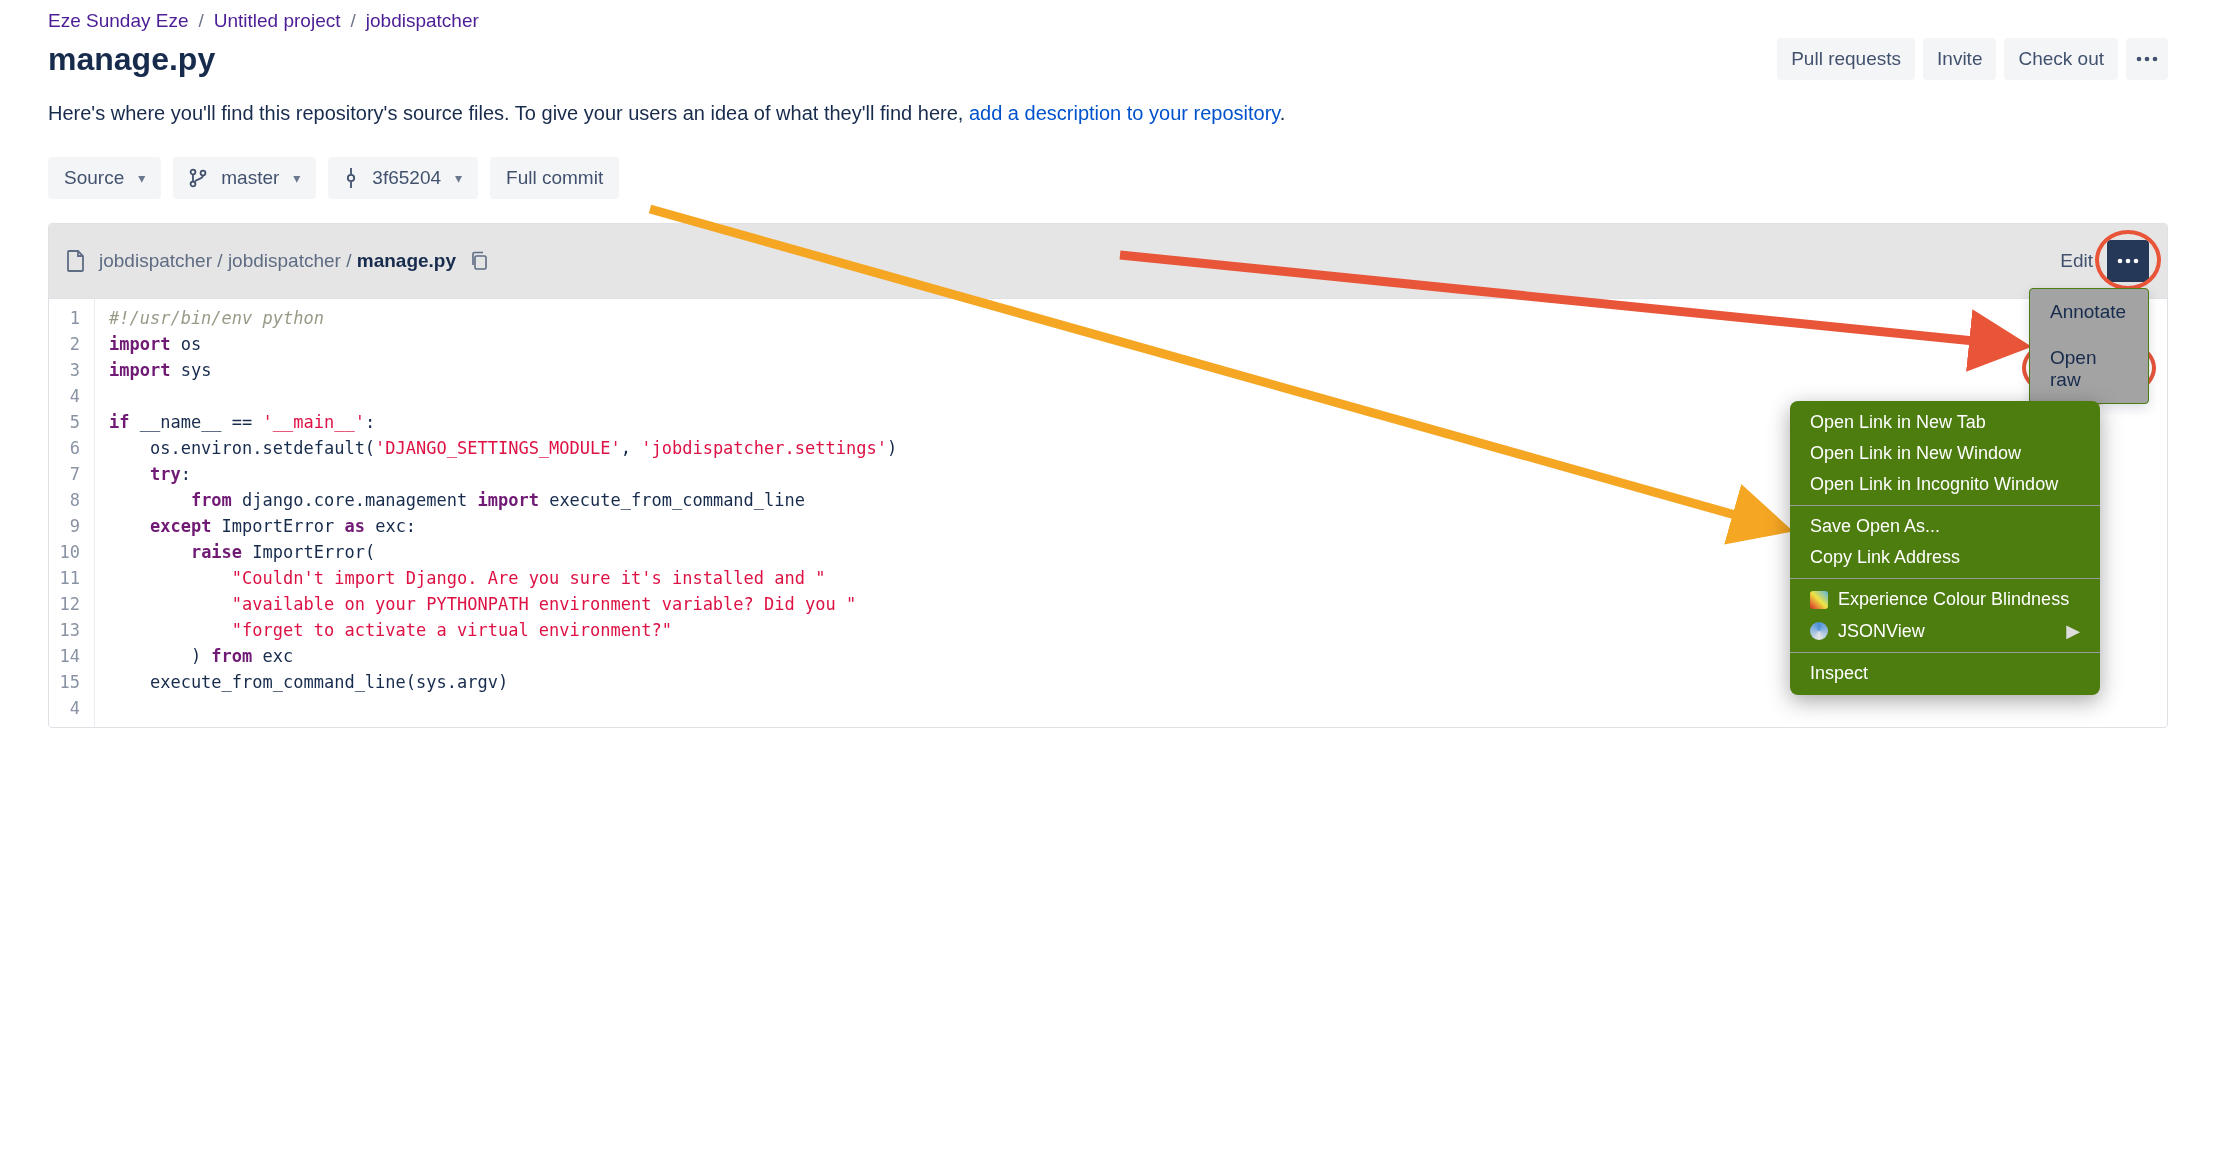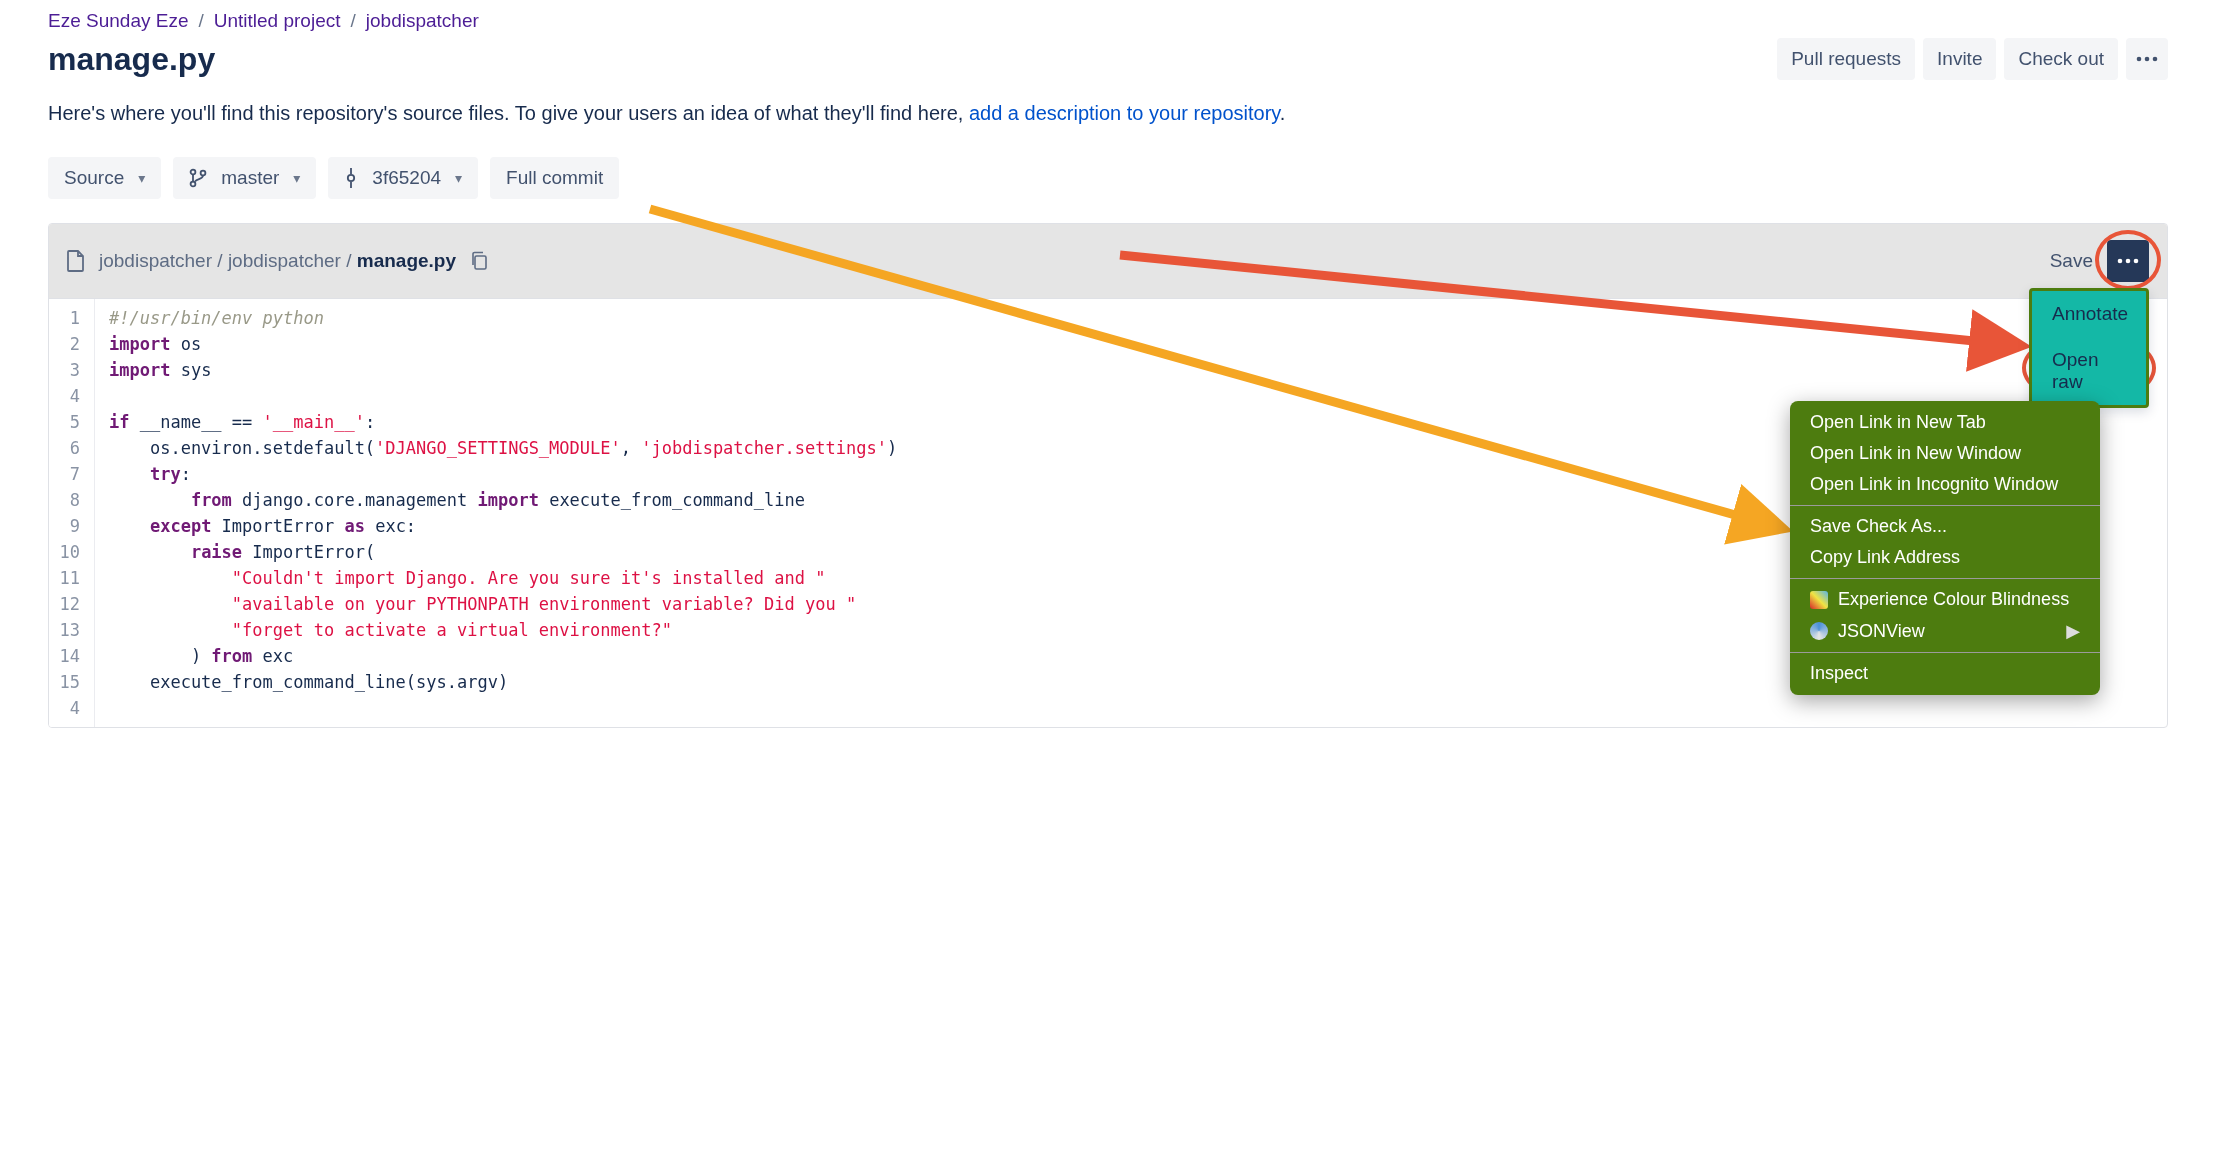--- a/index.html
+++ b/index.html
@@ -126,22 +126,22 @@
   white-space: pre;
   overflow-x: auto;
 }
 .tok-comment { color: #999988; font-style: italic; }
 .tok-imp { color: #701a75; font-weight: bold; }
 .tok-str { color: #DD1144; }
 
 
 .dropdown {
   position: absolute;
-  background: #14b8a6;
-  border: 3px solid #4d7c0f;
+  background: #a3a3a3;
+  border: 1px solid #4d7c0f;
   border-radius: 4px;
   box-shadow: 0 4px 12px rgba(9,30,66,0.15);
   z-index: 5;
 }
 .dropdown-item {
   padding: 12px 20px;
   font-size: 19px;
   color: #172B4D;
   cursor: pointer;
 }
@@ -255,21 +255,21 @@
         <span>jobdispatcher</span>
         <span> / </span>
         <span class="active">manage.py</span>
       </span>
       <svg class="icon-svg" width="18" height="20" viewBox="0 0 18 20" fill="none" stroke="#5E6C84" stroke-width="1.6" style="cursor:pointer">
           <rect x="5" y="5" width="11" height="13" rx="1.5"></rect>
           <path d="M3 14V3a1.5 1.5 0 0 1 1.5-1.5H13"></path>
         </svg>
     </div>
     <div class="file-header-right">
-      <span class="edit-link">Save</span>
+      <span class="edit-link">Edit</span>
       <button class="btn-icon active">
         <svg class="icon-svg" width="22" height="6" viewBox="0 0 22 6">
             <circle cx="3" cy="3" r="2.3" fill="#fff"></circle>
             <circle cx="11" cy="3" r="2.3" fill="#fff"></circle>
             <circle cx="19" cy="3" r="2.3" fill="#fff"></circle>
           </svg>
       </button>
     </div>
   </div>
 
@@ -306,21 +306,21 @@
       <span class="lbl">Open Link in New Tab</span>
     </div>
   <div class="ctx-item">
       <span class="lbl">Open Link in New Window</span>
     </div>
   <div class="ctx-item">
       <span class="lbl">Open Link in Incognito Window</span>
     </div>
   <div class="ctx-sep"></div>
   <div class="ctx-item">
-      <span class="lbl">Save Check As...</span>
+      <span class="lbl">Save Open As...</span>
     </div>
   <div class="ctx-item">
       <span class="lbl">Copy Link Address</span>
     </div>
   <div class="ctx-sep"></div>
   <div class="ctx-item">
     <span class="lbl">
         <span class="ctx-icon" style="background:linear-gradient(45deg,#d62728,#f0e442,#56b4e9);border-radius:3px"></span>
         <span>Experience Colour Blindness</span>
       </span>

